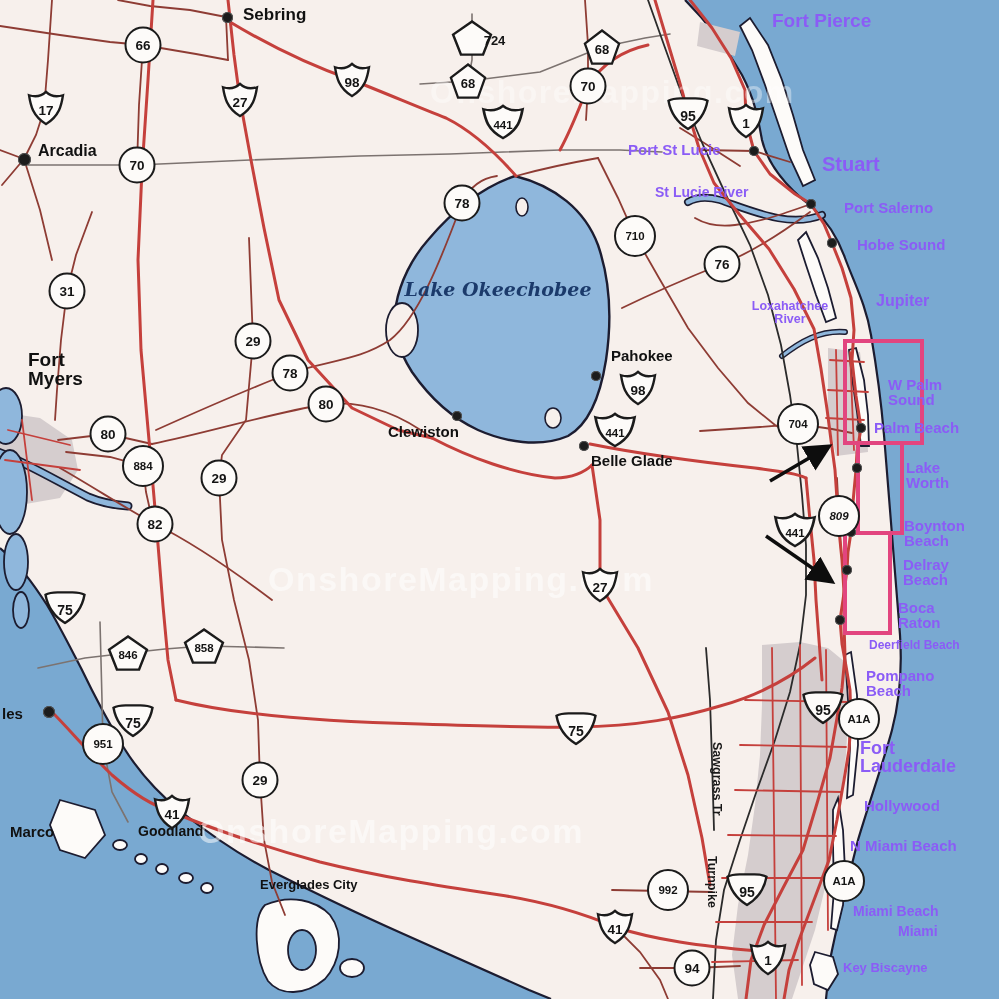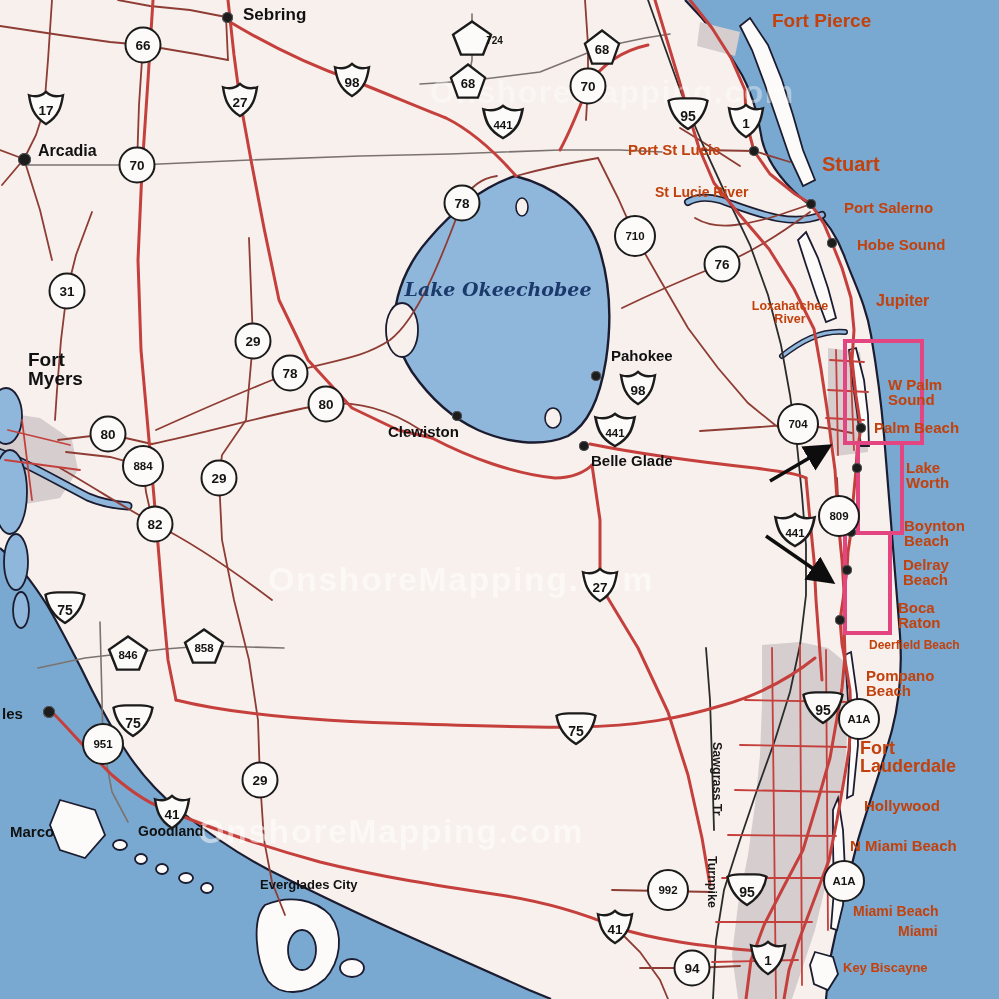--- a/index.html
+++ b/index.html
@@ -2,21 +2,21 @@
 <html><head>
 <meta charset="utf-8">
 <style>
   html,body{margin:0;padding:0;background:#888;}
   #map{position:relative;width:999px;height:999px;overflow:hidden;
        font-family:"Liberation Sans",sans-serif;background:#f7f0ec;}
   #base{position:absolute;left:0;top:0;}
   #labels{position:absolute;left:0;top:0;width:999px;height:999px;}
   .city{position:absolute;font-weight:bold;line-height:1.02;white-space:pre;}
   .city.i{color:#111111;}
-  .city.c{color:#c2410c;}
+  .city.c{color:#8b5cf6;}
   .dot{position:absolute;background:#1c1c1c;border-radius:50%;box-shadow:0 0 0 1px #555 inset;}
   .shield{position:absolute;transform:translate(-50%,-50%);display:flex;
           align-items:center;justify-content:center;}
   .shield svg{position:absolute;left:0;top:0;width:100%;height:100%;}
   .shield .lb{position:relative;font-weight:bold;color:#141414;z-index:2;}
   .circ{background:#fdfbf9;border:2.5px solid #1b1b1b;border-radius:50%;}
   .vlabel{position:absolute;font-weight:bold;color:#181818;font-size:12.5px;
           transform:rotate(90deg);transform-origin:left top;white-space:pre;}
   #lake-label{position:absolute;left:398px;top:278px;width:200px;text-align:center;
       font-family:"DejaVu Serif","Liberation Serif",serif;font-style:italic;font-weight:bold;
@@ -392,21 +392,21 @@
       </div>
       <div class="shield circ" style="left: 219px; top: 478px; width: 33px; height: 33px;">
         <span class="lb" style="font-size: 13.5px; padding-top: 0px;">29</span>
       </div>
       <div class="shield circ" style="left: 155px; top: 524px; width: 33px; height: 33px;">
         <span class="lb" style="font-size: 13.5px; padding-top: 0px;">82</span>
       </div>
       <div class="shield circ" style="left: 798px; top: 424px; width: 38px; height: 38px;">
         <span class="lb" style="font-size: 11.5px; padding-top: 0px;">704</span>
       </div>
-      <div class="shield circ" style="left: 839px; top: 516px; width: 38px; height: 38px;">
+      <div class="shield circ" style="left: 839px; top: 516px; width: 38px; height: 38px; font-style: italic;">
         <span class="lb" style="font-size: 11.5px; padding-top: 0px;">809</span>
       </div>
       <div class="shield circ" style="left: 103px; top: 744px; width: 38px; height: 38px;">
         <span class="lb" style="font-size: 11.5px; padding-top: 0px;">951</span>
       </div>
       <div class="shield circ" style="left: 260px; top: 780px; width: 33px; height: 33px;">
         <span class="lb" style="font-size: 13.5px; padding-top: 0px;">29</span>
       </div>
       <div class="shield circ" style="left: 668px; top: 890px; width: 38px; height: 38px;">
         <span class="lb" style="font-size: 11.5px; padding-top: 0px;">992</span>
@@ -417,21 +417,21 @@
       <div class="shield circ" style="left: 859px; top: 719px; width: 38px; height: 38px;">
         <span class="lb" style="font-size: 11.5px; padding-top: 0px;">A1A</span>
       </div>
       <div class="shield circ" style="left: 844px; top: 881px; width: 38px; height: 38px;">
         <span class="lb" style="font-size: 11.5px; padding-top: 0px;">A1A</span>
       </div>
       <div class="shield" style="left: 472px; top: 38px; width: 42px; height: 37px;">
         <svg viewBox="0 0 40 38" preserveAspectRatio="none">
           <path d="M20 2 L38 15.5 L30.5 36 L9.5 36 L2 15.5 Z" fill="#fdfbf9" stroke="#1b1b1b" stroke-width="2.4"></path>
         </svg>
-        <span class="lb" style="font-size: 10px; padding-top: 3px; margin-left: 45px;">724</span>
+        <span class="lb" style="font-size: 13px; padding-top: 3px; margin-left: 45px;">724</span>
       </div>
       <div class="shield" style="left: 468px; top: 81px; width: 38px; height: 37px;">
         <svg viewBox="0 0 40 38" preserveAspectRatio="none">
           <path d="M20 2 L38 15.5 L30.5 36 L9.5 36 L2 15.5 Z" fill="#fdfbf9" stroke="#1b1b1b" stroke-width="2.4"></path>
         </svg>
         <span class="lb" style="font-size: 13px; padding-top: 3px;">68</span>
       </div>
       <div class="shield" style="left: 602px; top: 47px; width: 38px; height: 37px;">
         <svg viewBox="0 0 40 38" preserveAspectRatio="none">
           <path d="M20 2 L38 15.5 L30.5 36 L9.5 36 L2 15.5 Z" fill="#fdfbf9" stroke="#1b1b1b" stroke-width="2.4"></path>

